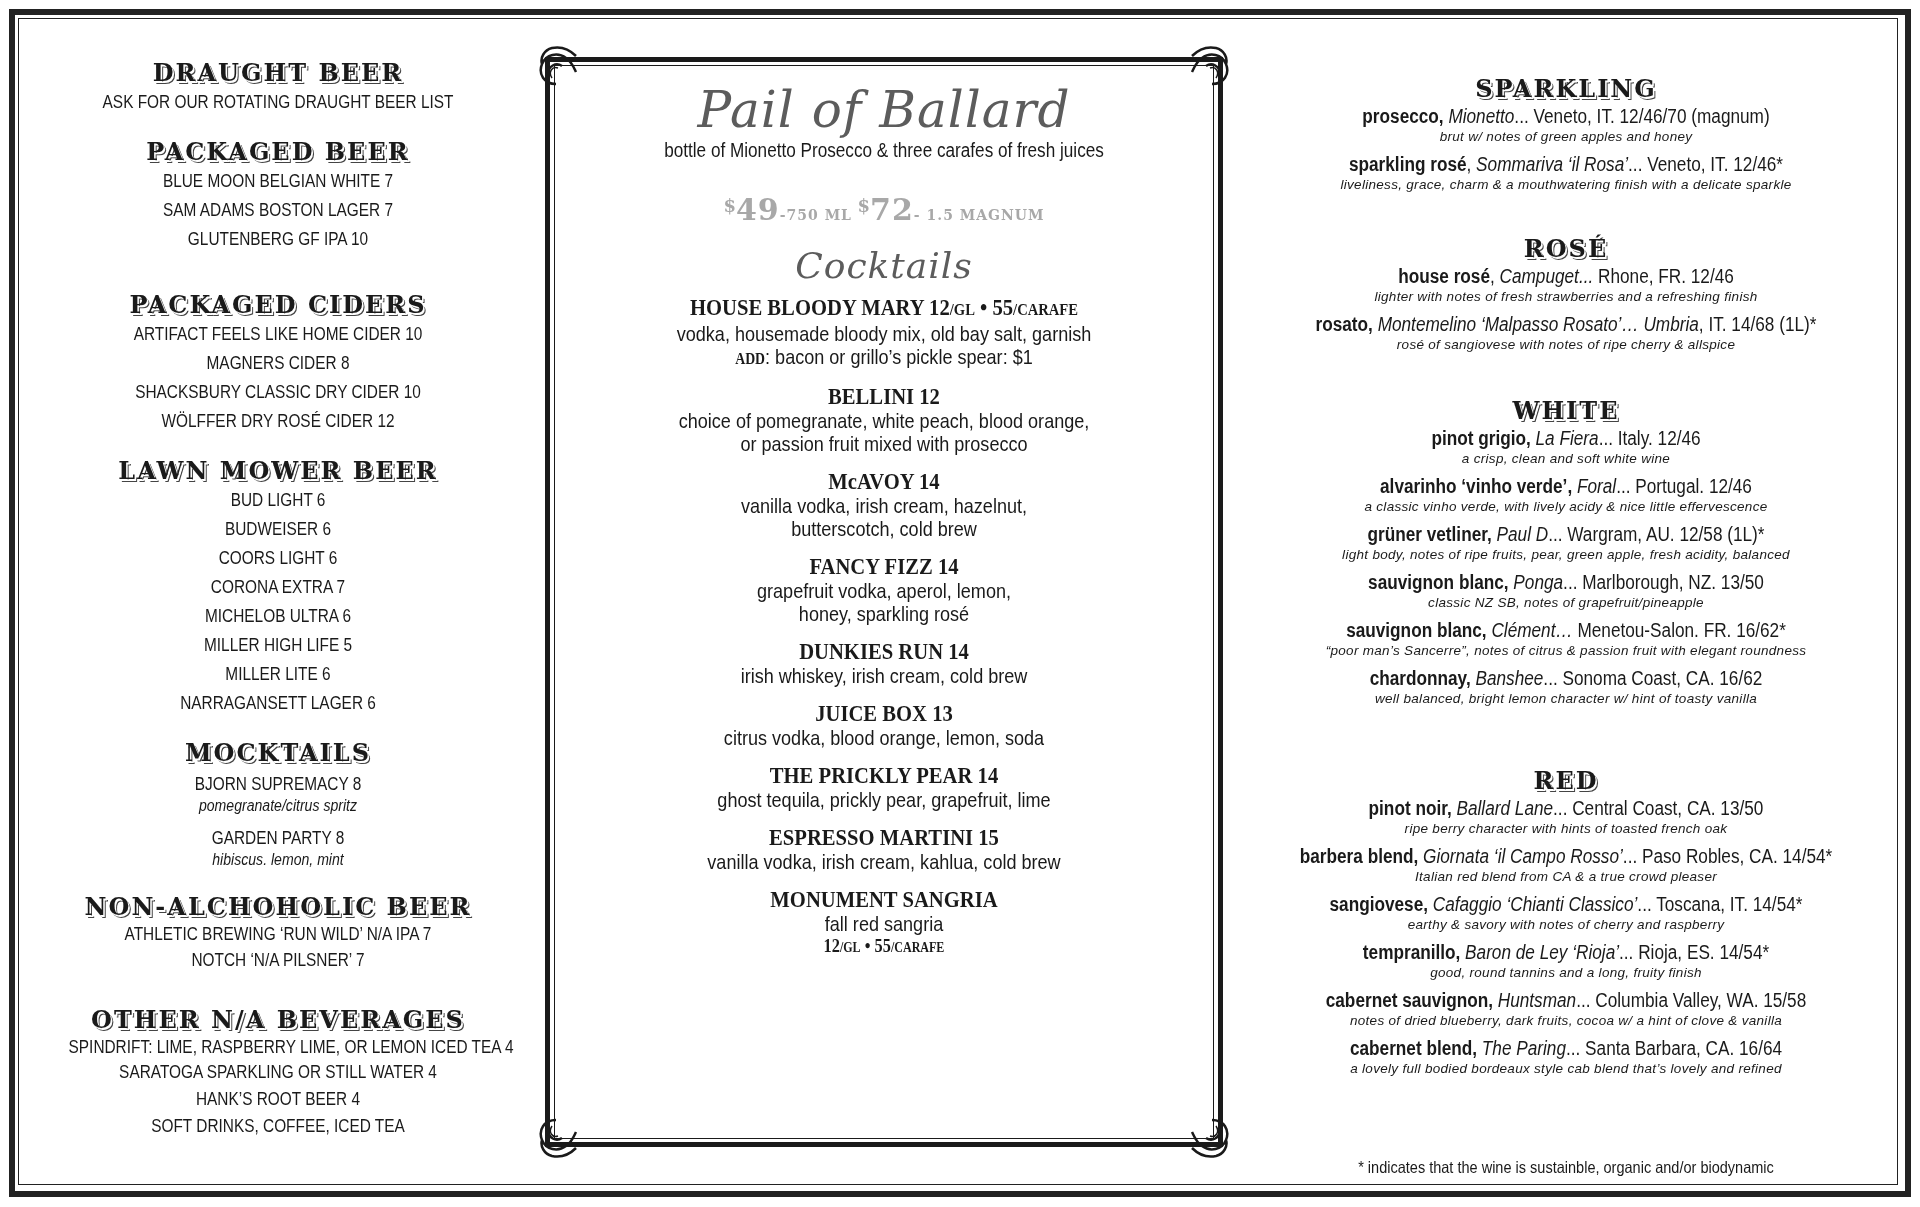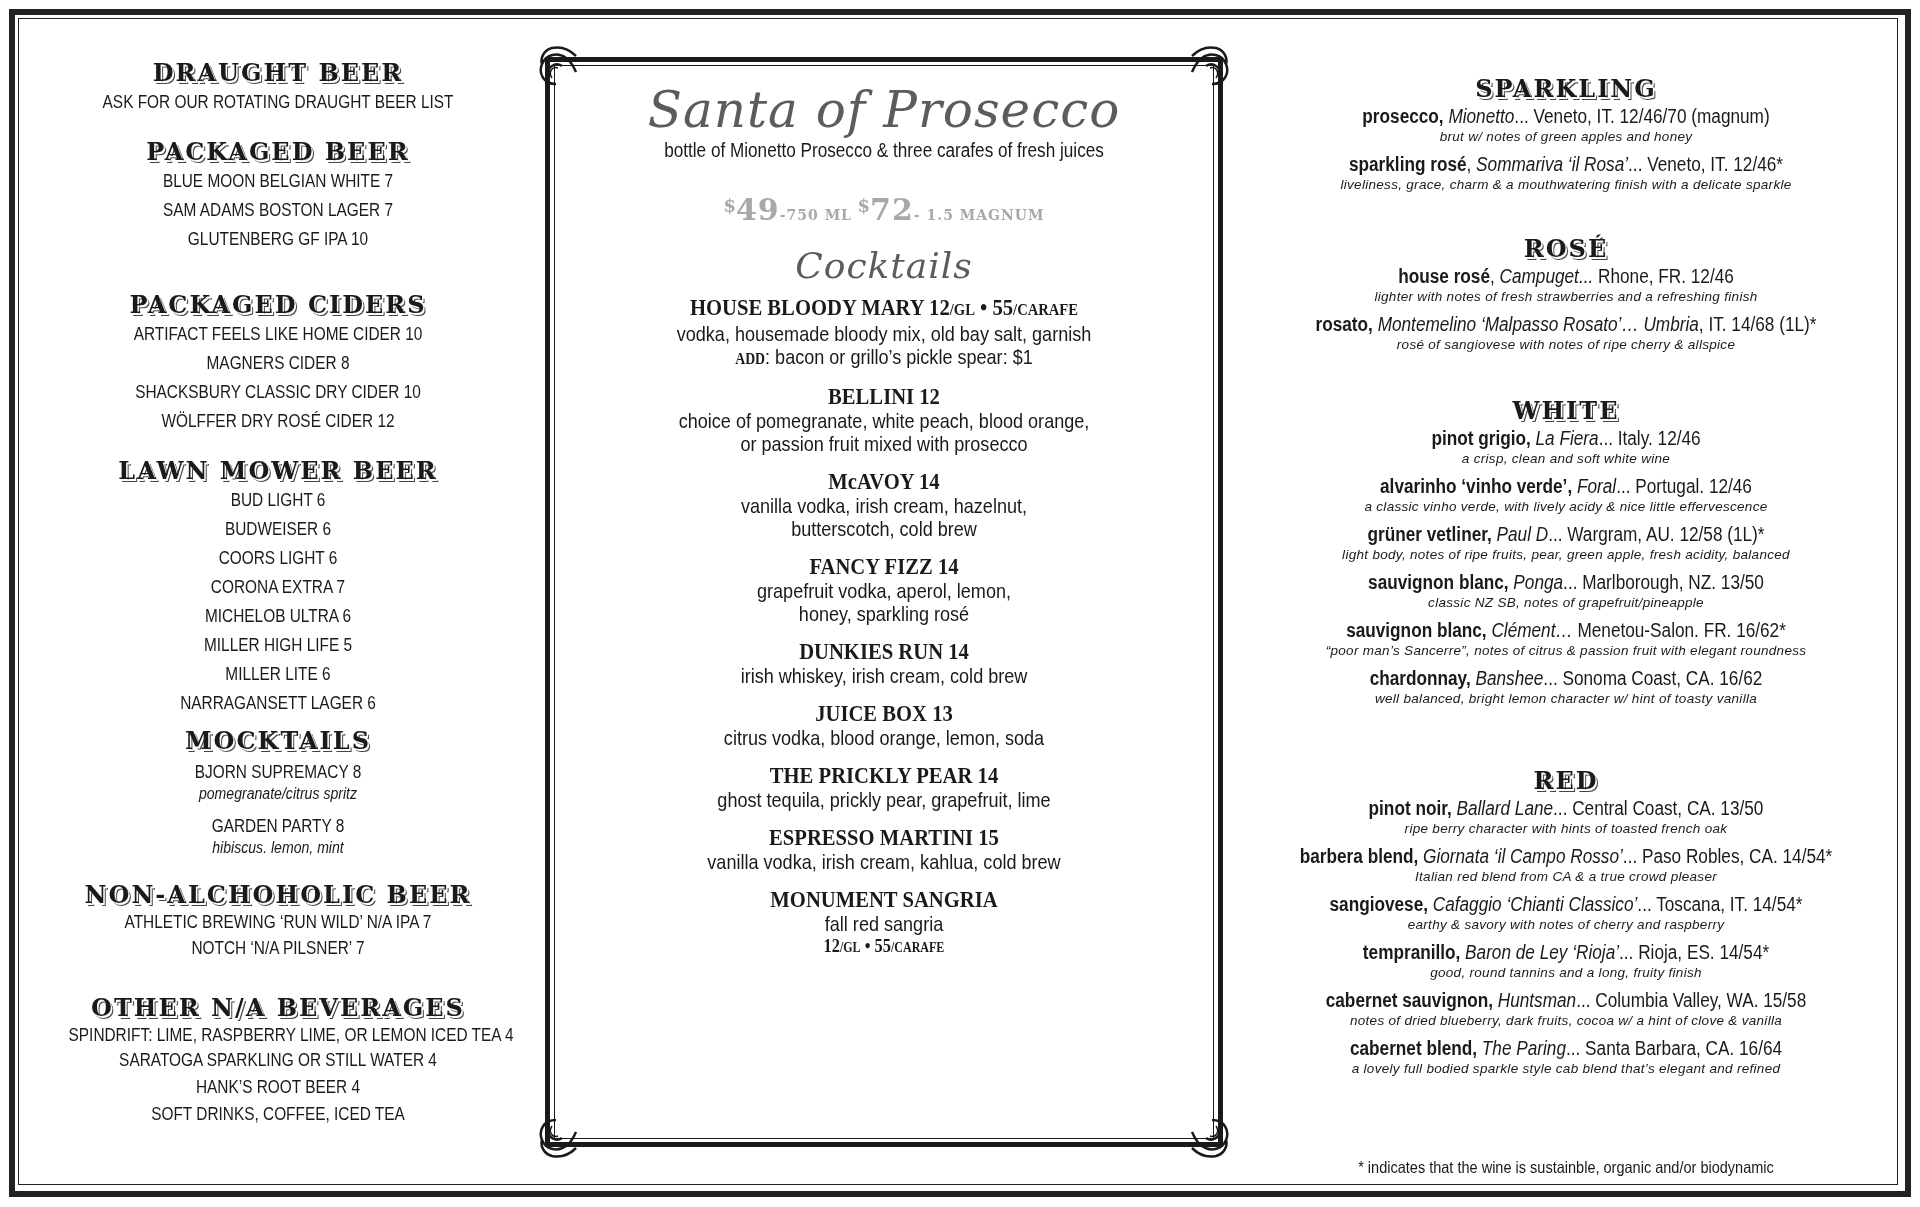--- a/index.html
+++ b/index.html
@@ -129,21 +129,21 @@
   </div>
 
   <div class="sec" style="margin-bottom:20px;">
     <h2 class="heading">PACKAGED CIDERS</h2>
     <div class="beer-item">ARTIFACT FEELS LIKE HOME CIDER 10</div>
     <div class="beer-item">MAGNERS CIDER 8</div>
     <div class="beer-item">SHACKSBURY CLASSIC DRY CIDER 10</div>
     <div class="beer-item">WÖLFFER DRY ROSÉ CIDER 12</div>
   </div>
 
-  <div class="sec" style="margin-bottom:8px;">
+  <div class="sec" style="margin-bottom:20px;">
     <h2 class="heading">LAWN MOWER BEER</h2>
     <div class="beer-item">BUD LIGHT 6</div>
     <div class="beer-item">BUDWEISER 6</div>
     <div class="beer-item">COORS LIGHT 6</div>
     <div class="beer-item">CORONA EXTRA 7</div>
     <div class="beer-item">MICHELOB ULTRA 6</div>
     <div class="beer-item">MILLER HIGH LIFE 5</div>
     <div class="beer-item">MILLER LITE 6</div>
     <div class="beer-item">NARRAGANSETT LAGER 6</div>
   </div>
@@ -194,21 +194,21 @@
       </svg>
   </div>
   <div class="ornament orn-br">
     <svg viewBox="0 0 44 44">
         <path d="M22 40 C10 40 4 30 8 20 C12 10 24 8 32 14 C38 18 40 24 42 28 M14 30 C14 22 22 18 28 22 M8 20 C6 14 10 6 18 4 C28 2 36 6 42 12" fill="none" stroke="#1a1a1a" stroke-width="2.5"></path>
         <path d="M18 34 C14 28 18 22 24 24" fill="none" stroke="#1a1a1a" stroke-width="1.5"></path>
       </svg>
   </div>
 
   <div class="panel-content">
-    <div class="script pail-title">Santa of Prosecco</div>
+    <div class="script pail-title">Pail of Ballard</div>
     <div class="pail-desc">bottle of Mionetto Prosecco &amp; three carafes of fresh juices</div>
     <div class="pail-price">
       <span class="dollar">$</span><span class="big">49</span><span class="small">-750 ML</span>
       <span class="dollar">$</span><span class="big">72</span><span class="small">- 1.5 MAGNUM</span>
     </div>
     <div class="script cocktails-title">Cocktails</div>
 
     <div class="ck" style="margin-top:2px;">
       <div class="ck-name"><span>HOUSE BLOODY MARY 12</span><span class="sc">/GL</span><span> • 55</span><span class="sc">/CARAFE</span></div>
       <div class="ck-desc">vodka, housemade bloody mix, old bay salt, garnish</div>
@@ -301,17 +301,17 @@
     <div class="wine-note">ripe berry character with hints of toasted french oak</div>
     <div class="wine-line"><span class="grape">barbera blend,</span><span class="producer"> Giornata ‘il Campo Rosso’</span><span>... Paso Robles, CA. 14/54*</span></div>
     <div class="wine-note">Italian red blend from CA &amp; a true crowd pleaser</div>
     <div class="wine-line"><span class="grape">sangiovese,</span><span class="producer"> Cafaggio ‘Chianti Classico’</span><span>... Toscana, IT. 14/54*</span></div>
     <div class="wine-note">earthy &amp; savory with notes of cherry and raspberry</div>
     <div class="wine-line"><span class="grape">tempranillo,</span><span class="producer"> Baron de Ley ‘Rioja’</span><span>... Rioja, ES. 14/54*</span></div>
     <div class="wine-note">good, round tannins and a long, fruity finish</div>
     <div class="wine-line"><span class="grape">cabernet sauvignon,</span><span class="producer"> Huntsman</span><span>... Columbia Valley, WA. 15/58</span></div>
     <div class="wine-note">notes of dried blueberry, dark fruits, cocoa w/ a hint of clove &amp; vanilla</div>
     <div class="wine-line"><span class="grape">cabernet blend,</span><span class="producer"> The Paring</span><span>... Santa Barbara, CA. 16/64</span></div>
-    <div class="wine-note">a lovely full bodied sparkle style cab blend that’s elegant and refined</div>
+    <div class="wine-note">a lovely full bodied bordeaux style cab blend that’s lovely and refined</div>
   </div>
 </div>
 
 <div class="footnote">* indicates that the wine is sustainble, organic and/or biodynamic</div>
 
 </body></html>

